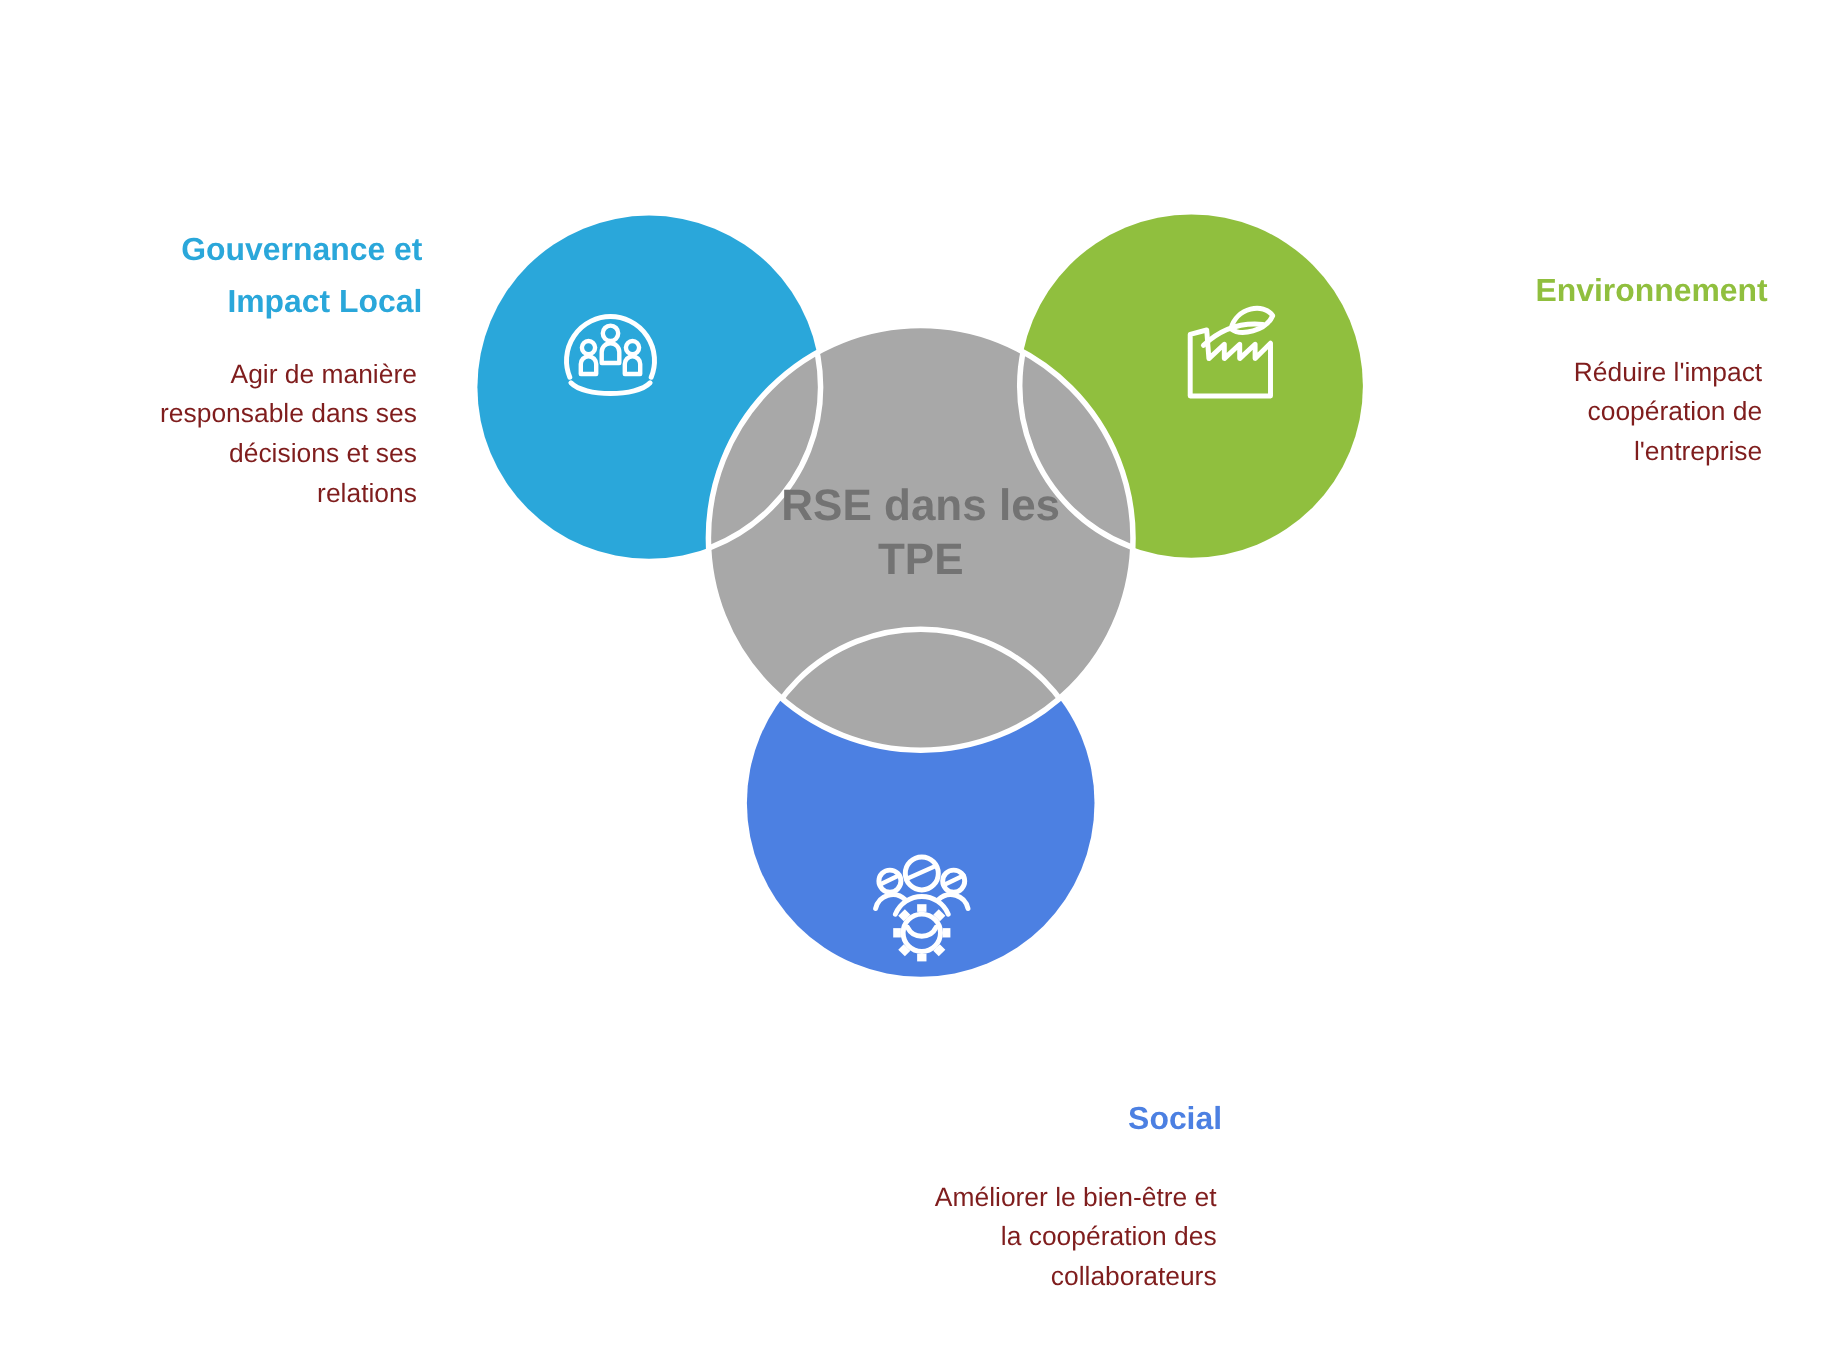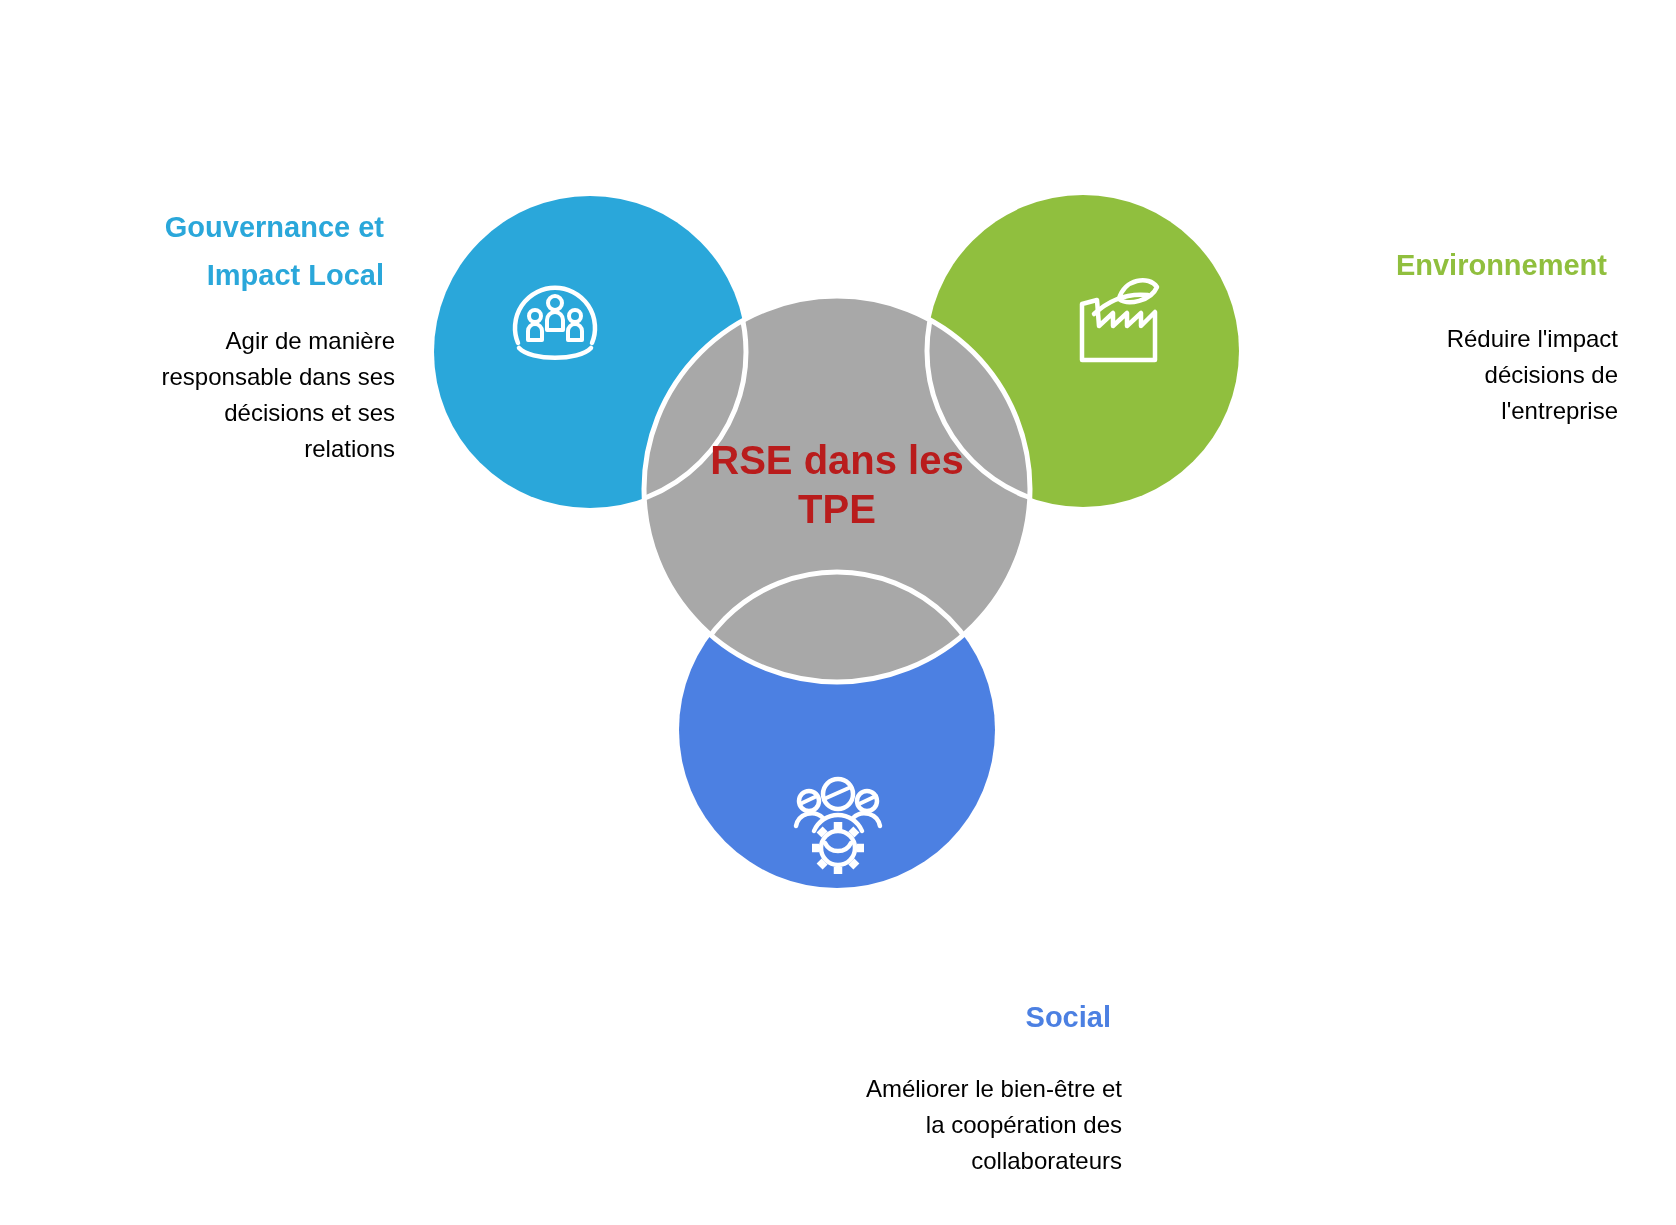--- a/index.html
+++ b/index.html
@@ -15,32 +15,32 @@
     margin:0;text-align:center;
     font-size:44px;font-weight:700;color:#3E4145;
     letter-spacing:0.5px;
   }
   .venn{position:absolute;left:0;top:0;width:1676px;height:1225px;}
   .hdr{
     font-weight:700;font-size:29px;line-height:48px;
     white-space:pre-line;margin:11px;
   }
   .body-txt{
-    font-size:24px;line-height:36px;color:#000000;
-    white-space:pre-line;margin:0;
+    font-size:24px;line-height:36px;color:#7f1d1d;
+    white-space:pre-line;margin:16px;
   }
   .block-left{position:absolute;top:192px;left:55px;width:340px;text-align:right;}
   .block-left .body-txt{margin-top:24px;}
   .block-right{position:absolute;top:230px;left:1288px;width:330px;text-align:right;}
   .block-right .body-txt{margin-top:32px;}
   .block-bottom{position:absolute;top:982px;left:622px;width:500px;text-align:right;}
   .block-bottom .body-txt{margin-top:30px;}
   .center-label{
     position:absolute;left:637px;top:436px;width:400px;
-    text-align:center;color:#b91c1c;font-weight:700;
+    text-align:center;color:#737373;font-weight:700;
     font-size:40px;line-height:49px;white-space:pre-line;
   }
 </style>
 </head>
 <body>
 
 <div class="canvas">
 
 
   <svg class="venn" viewBox="0 0 1676 1225">
@@ -114,21 +114,21 @@
 Impact Local</p>
     <p class="body-txt">Agir de manière
 responsable dans ses
 décisions et ses
 relations</p>
   </div>
 
   <div class="block-right">
     <p class="hdr" style="color: rgb(144, 191, 62);">Environnement</p>
     <p class="body-txt">Réduire l'impact
-décisions de
+coopération de
 l'entreprise</p>
   </div>
 
   <div class="block-bottom">
     <p class="hdr" style="color: rgb(76, 128, 226);">Social</p>
     <p class="body-txt">Améliorer le bien-être et
 la coopération des
 collaborateurs</p>
   </div>
 

